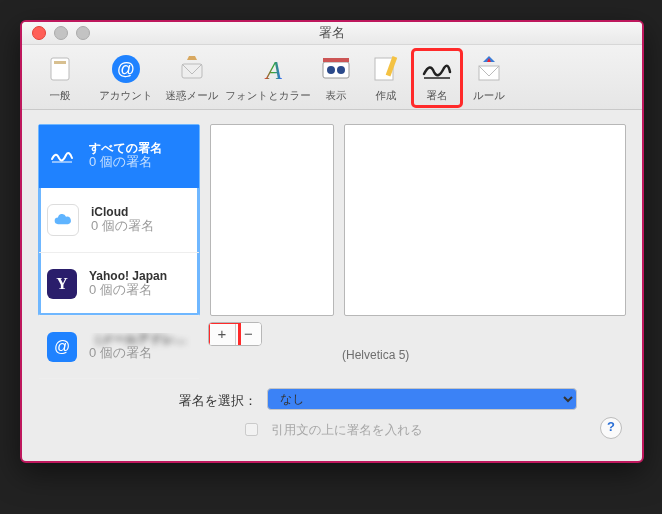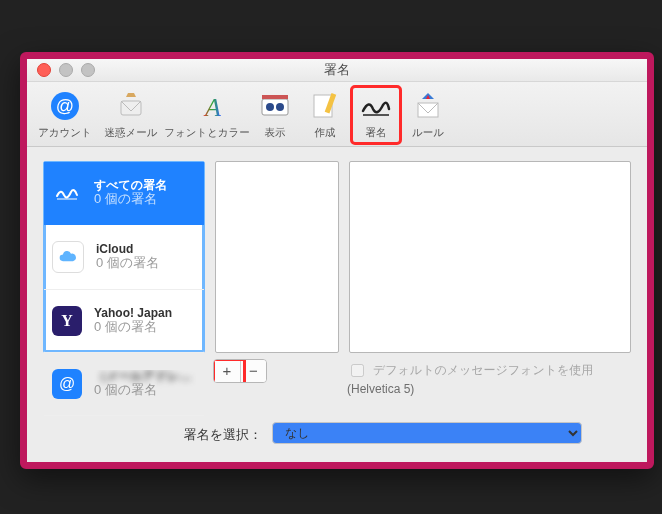--- a/index.html
+++ b/index.html
@@ -10,22 +10,21 @@
     width: 662px;
     height: 514px;
     box-sizing: border-box;
   }
   .window {
     width: 620px;
     background: #ececec;
     border-radius: 6px;
     box-shadow: 0 10px 30px rgba(0,0,0,0.5);
     overflow: hidden;
-    border: 7px solid #be185d;
-    margin-top: 32px;
+    border: 2px solid #be185d;
   }
   .titlebar {
     height: 22px;
     display: flex;
     align-items: center;
     position: relative;
     background: linear-gradient(#f7f7f7,#e9e9e9);
     border-bottom: 1px solid #d7d7d7;
   }
   .traffic {
@@ -228,20 +227,29 @@
       <div class="tl-dot tl-close"></div>
       <div class="tl-dot tl-min"></div>
       <div class="tl-dot tl-zoom"></div>
     </div>
     <div class="titletext">署名</div>
   </div>
 
   <div class="toolbar">
     <div class="tb-item">
       <span class="icon">
+        <svg width="30" height="30">
+            <rect x="6" y="4" width="18" height="22" rx="2" fill="#fff" stroke="#bbb"></rect>
+            <rect x="9" y="7" width="12" height="3" fill="#d8c090"></rect>
+          </svg>
+      </span>
+      <span class="lbl">一般</span>
+    </div>
+    <div class="tb-item">
+      <span class="icon">
         <svg width="32" height="32">
             <circle cx="16" cy="16" r="14" fill="#1f82ff"></circle>
             <text x="16" y="22" text-anchor="middle" font-size="18" fill="#fff" font-family="Arial">@</text>
           </svg>
       </span>
       <span class="lbl">アカウント</span>
     </div>
     <div class="tb-item">
       <span class="icon">
         <svg width="30" height="30">
@@ -357,27 +365,28 @@
     </div>
 
     <div class="under-mid">
       <div class="addremove">
         <div class="add-hl"></div>
         <button>+</button>
         <button>−</button>
       </div>
     </div>
 
-    <div class="default-row" style="margin-top:-22px;">
-      <input type="checkbox" disabled="" style="">
-      <span>デフォルトのメッセージフォントを使用</span>
-    </div>
     <div class="helv">(Helvetica 5)</div>
 
     <div class="row-select" style="margin-top:26px;">
       <span class="lbl2">署名を選択：</span>
       <select>
         <option>なし</option>
       </select>
     </div>
 
+    <div class="row-above">
+      <input type="checkbox" disabled="" style="">
+      <span>引用文の上に署名を入れる</span>
+      <div class="help-btn">?</div>
+    </div>
   </div>
 </div>
 
 </body></html>

